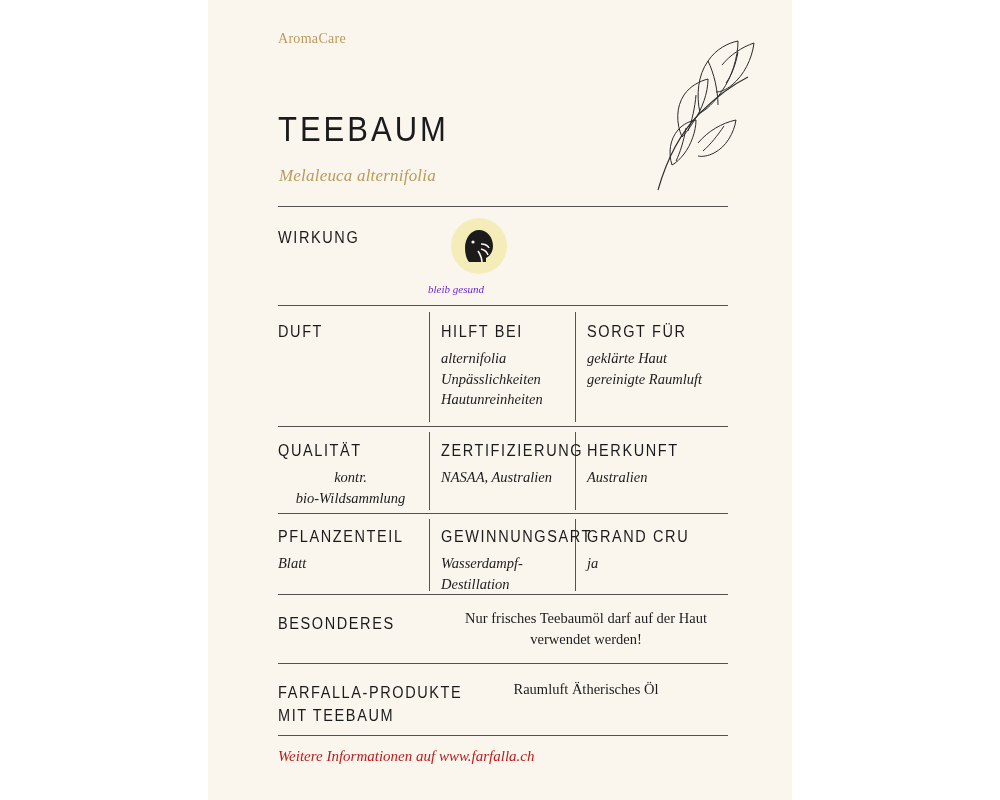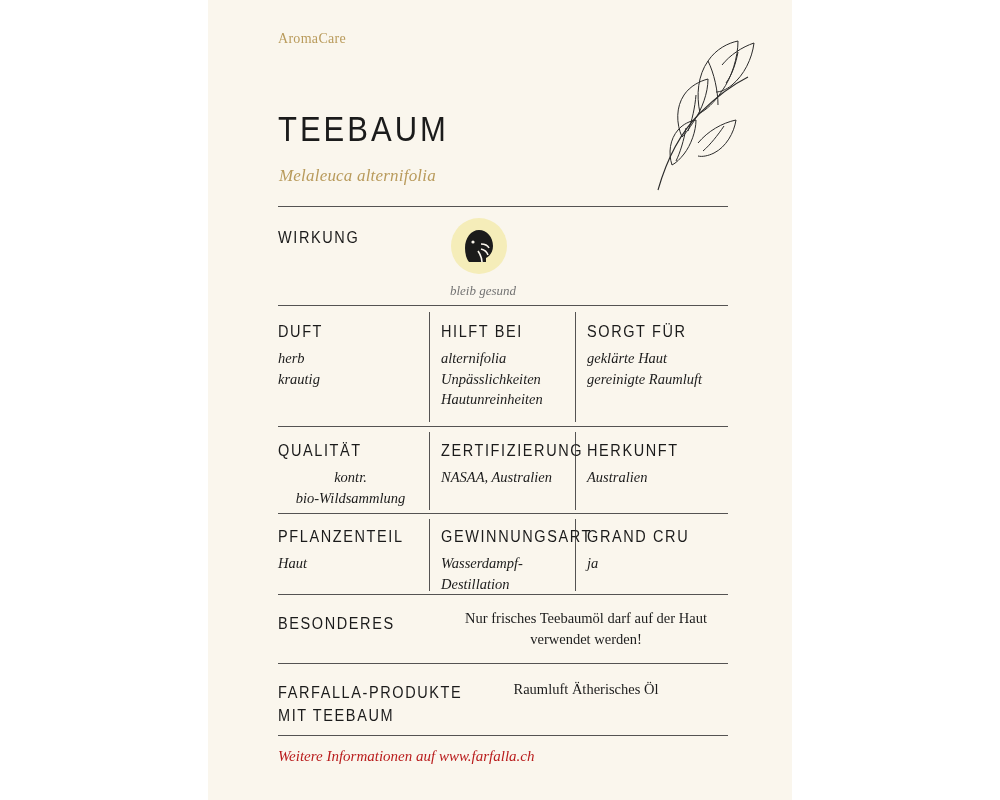--- a/index.html
+++ b/index.html
@@ -133,25 +133,24 @@
     left: 173px;
     top: 218px;
     width: 56px;
     height: 56px;
   }
   .icon-caption {
     position: absolute;
     left: 150px;
     top: 283px;
     width: 110px;
-    text-align: center;
-    font-family: "Liberation Serif", serif;
-    font-style: italic;
-    font-size: 13px;
-    color: #737373;
+    font-family: "Liberation Serif", serif;
+    font-style: italic;
+    font-size: 11px;
+    color: #6d28d9;
   }
 
   .footer {
     position: absolute;
     left: 0px;
     top: 748px;
     font-family: "Liberation Serif", serif;
     font-style: italic;
     font-size: 15px;
     color: #b91c1c;
@@ -196,22 +195,20 @@
           <path d="M30 31 C34 32 36 34 37 37" stroke="#faf6ed" stroke-width="1.6" fill="none"></path>
           <path d="M27 33 C29 36 31 39 31 44" stroke="#faf6ed" stroke-width="1.6" fill="none"></path>
           <circle cx="22" cy="24" r="1.6" fill="#faf6ed"></circle>
         </svg>
       </div>
       <div class="icon-caption">bleib gesund</div>
 
       <div class="rule" style="top:305px;"></div>
 
       <div class="lbl" style="left:0px; top:320px;">DUFT</div>
-      <div class="val" style="left:0px; top:348px; width:140px;">herb
-krautig</div>
 
       <div class="vrule" style="left:151px; top:312px; height:110px;"></div>
       <div class="lbl" style="left:163px; top:320px;">HILFT BEI</div>
       <div class="val" style="left:163px; top:348px; width:145px;">alternifolia
 Unpässlichkeiten
 Hautunreinheiten</div>
 
       <div class="vrule" style="left:297px; top:312px; height:110px;"></div>
       <div class="lbl" style="left:309px; top:320px;">SORGT FÜR</div>
       <div class="val" style="left:309px; top:348px; width:150px;">geklärte Haut
@@ -227,21 +224,21 @@
       <div class="lbl" style="left:163px; top:439px;">ZERTIFIZIERUNG</div>
       <div class="val" style="left:163px; top:467px; width:145px;">NASAA, Australien</div>
 
       <div class="vrule" style="left:297px; top:432px; height:78px;"></div>
       <div class="lbl" style="left:309px; top:439px;">HERKUNFT</div>
       <div class="val" style="left:309px; top:467px; width:140px;">Australien</div>
 
       <div class="rule" style="top:513px;"></div>
 
       <div class="lbl" style="left:0px; top:525px;">PFLANZENTEIL</div>
-      <div class="val" style="left:0px; top:553px; width:140px;">Haut</div>
+      <div class="val" style="left:0px; top:553px; width:140px;">Blatt</div>
 
       <div class="vrule" style="left:151px; top:519px; height:72px;"></div>
       <div class="lbl" style="left:163px; top:525px;">GEWINNUNGSART</div>
       <div class="val" style="left:163px; top:553px; width:145px;">Wasserdampf-
 Destillation</div>
 
       <div class="vrule" style="left:297px; top:519px; height:72px;"></div>
       <div class="lbl" style="left:309px; top:525px;">GRAND CRU</div>
       <div class="val" style="left:309px; top:553px; width:140px;">ja</div>
 

